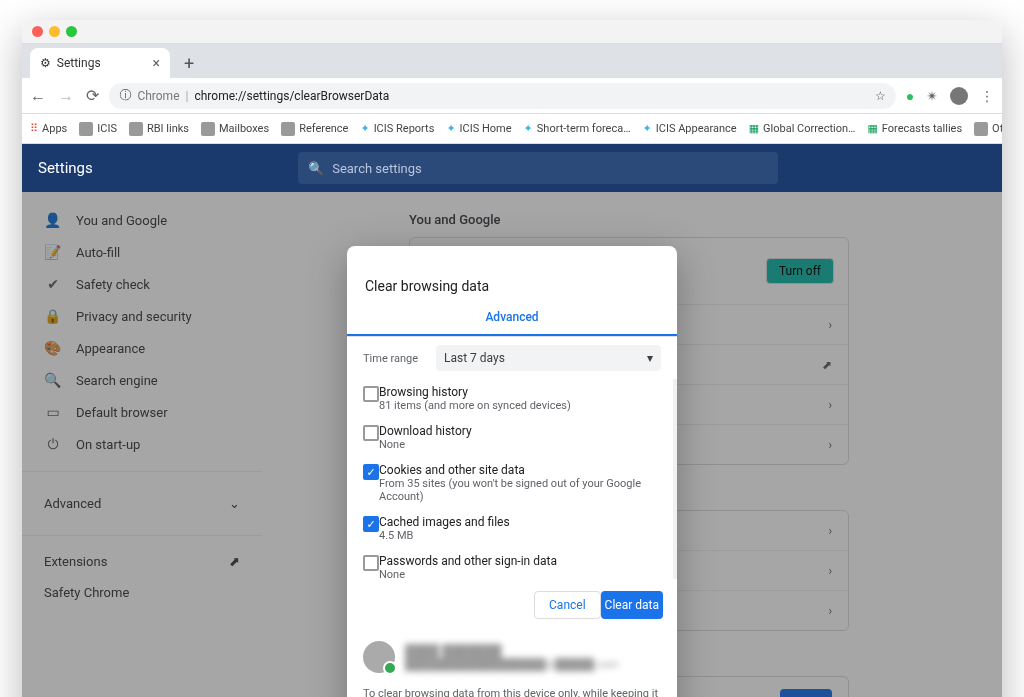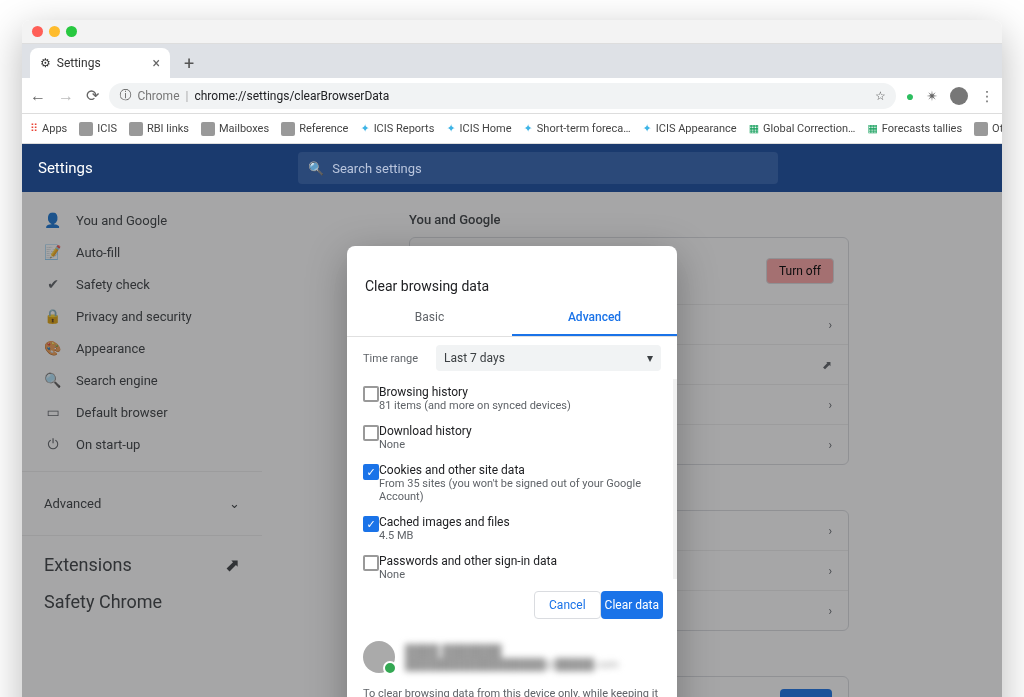--- a/index.html
+++ b/index.html
@@ -23,30 +23,30 @@
 .fico{width:14px;height:14px;border-radius:2px;background:#999;display:inline-block}
 .bkbar .right{margin-left:auto}
 .header{height:48px;background:#1a3a6e;display:flex;align-items:center;padding:0 16px;color:#fff}
 .header .title{width:260px;font-size:15px}
 .search{flex:0 0 480px;height:32px;background:rgba(255,255,255,.08);border-radius:4px;display:flex;align-items:center;padding:0 10px;gap:8px;color:#b9c5dd;font-size:13px}
 .body{display:flex;height:560px;position:relative}
 .sidebar{width:240px;padding:12px 0;font-size:13px;color:#333}
 .sitem{display:flex;align-items:center;gap:14px;padding:8px 22px;color:#3c4043}
 .sitem .ic{width:18px;text-align:center;color:#5f6368;font-size:14px}
 .adv{padding:14px 22px;font-size:13px;color:#3c4043;display:flex;align-items:center;justify-content:space-between}
-.thin{padding:8px 22px;font-size:18px;color:#3c4043;display:flex;justify-content:space-between;align-items:center}
+.thin{padding:8px 22px;font-size:13px;color:#3c4043;display:flex;justify-content:space-between;align-items:center}
 .main{flex:1;padding:14px 6px 20px 0;overflow:auto}
 .sect{margin:0 0 20px 0}
 .sect h3{font-size:13px;font-weight:500;color:#3c4043;margin:6px 0 10px 0}
 .card{border:1px solid #dadce0;border-radius:6px;background:#fff}
 .row{display:flex;align-items:center;padding:12px 16px;border-top:1px solid #eee;font-size:13px;color:#3c4043;gap:14px}
 .card .row:first-child{border-top:none}
 .row .ic{width:20px;color:#5f6368}
 .row .chev{margin-left:auto;color:#5f6368;font-size:12px}
-.btn-outline{border:1px solid #dadce0;border-radius:4px;padding:5px 12px;font-size:12px;background:#fca5a5}
+.btn-outline{border:1px solid #dadce0;border-radius:4px;padding:5px 12px;font-size:12px;background:#14b8a6}
 .btn-blue{background:#1a73e8;color:#fff;border:none;border-radius:4px;padding:7px 4px;font-size:12px}
 .profile{display:flex;align-items:center;gap:12px;padding:14px}
 .av{width:36px;height:36px;border-radius:50%;background:#555}
 .scrim{position:absolute;inset:0;background:rgba(32,33,36,.4);display:flex;justify-content:center;align-items:flex-start;padding-top:54px}
 .dialog{width:330px;background:#fff;border-radius:8px;box-shadow:0 10px 40px rgba(0,0,0,.3);overflow:hidden;font-size:12px;color:#3c4043}
 .dtitle{padding:32px 18px 6px;font-size:14px;color:#202124}
 .dtabs{display:flex;border-bottom:1px solid #e0e0e0}
 .dtab{flex:1;text-align:center;padding:10px 0;font-size:12px;color:#5f6368;cursor:pointer}
 .dtab.active{color:#1a73e8;border-bottom:2px solid #1a73e8;font-weight:500}
 .drow{display:flex;align-items:center;gap:10px;padding:8px 16px}
@@ -274,21 +274,20 @@
         </div>
       </div>
 
       </div>
     </div>
 
     <div class="scrim">
       <div class="dialog">
         <div class="dtitle">Clear browsing data</div>
         <div class="dtabs">
-          <div class="dtab">Basic</div>
           <div class="dtab active">Advanced</div>
         </div>
         <div class="drow">
           <span class="tr">Time range</span>
           <div class="select">
             <span>Last 7 days</span>
             <span>▾</span>
           </div>
         </div>
         <div class="ditems">

